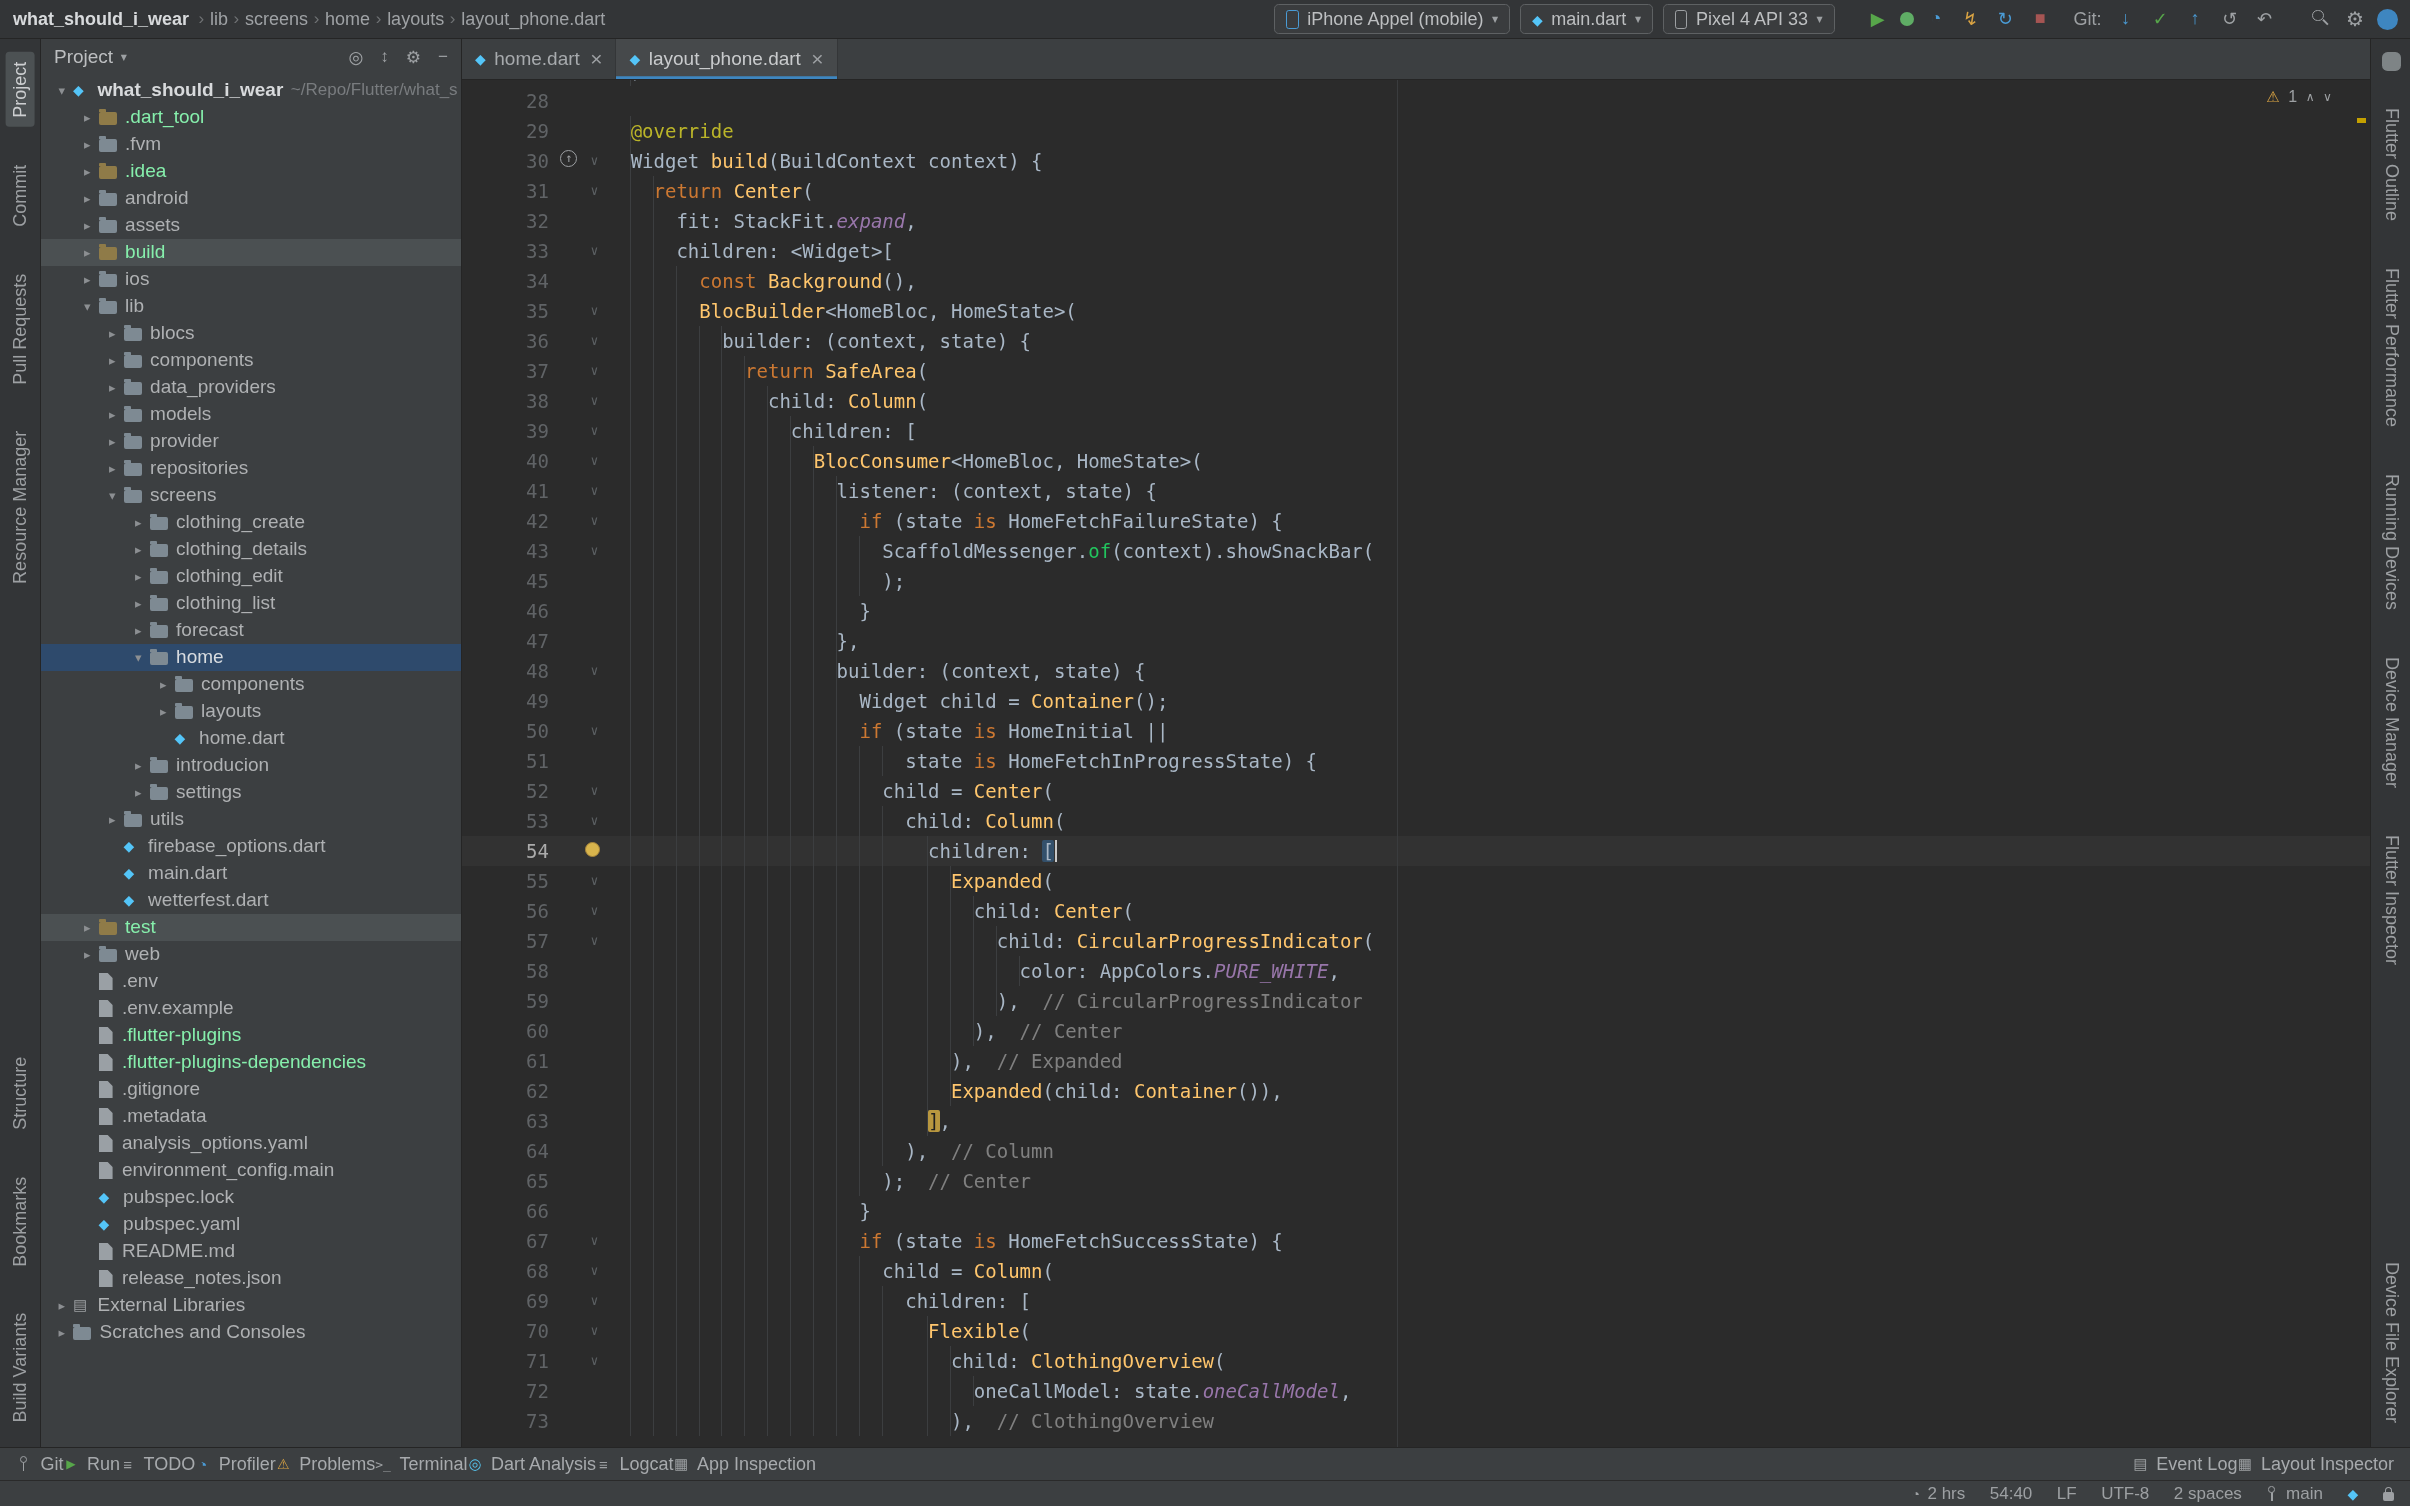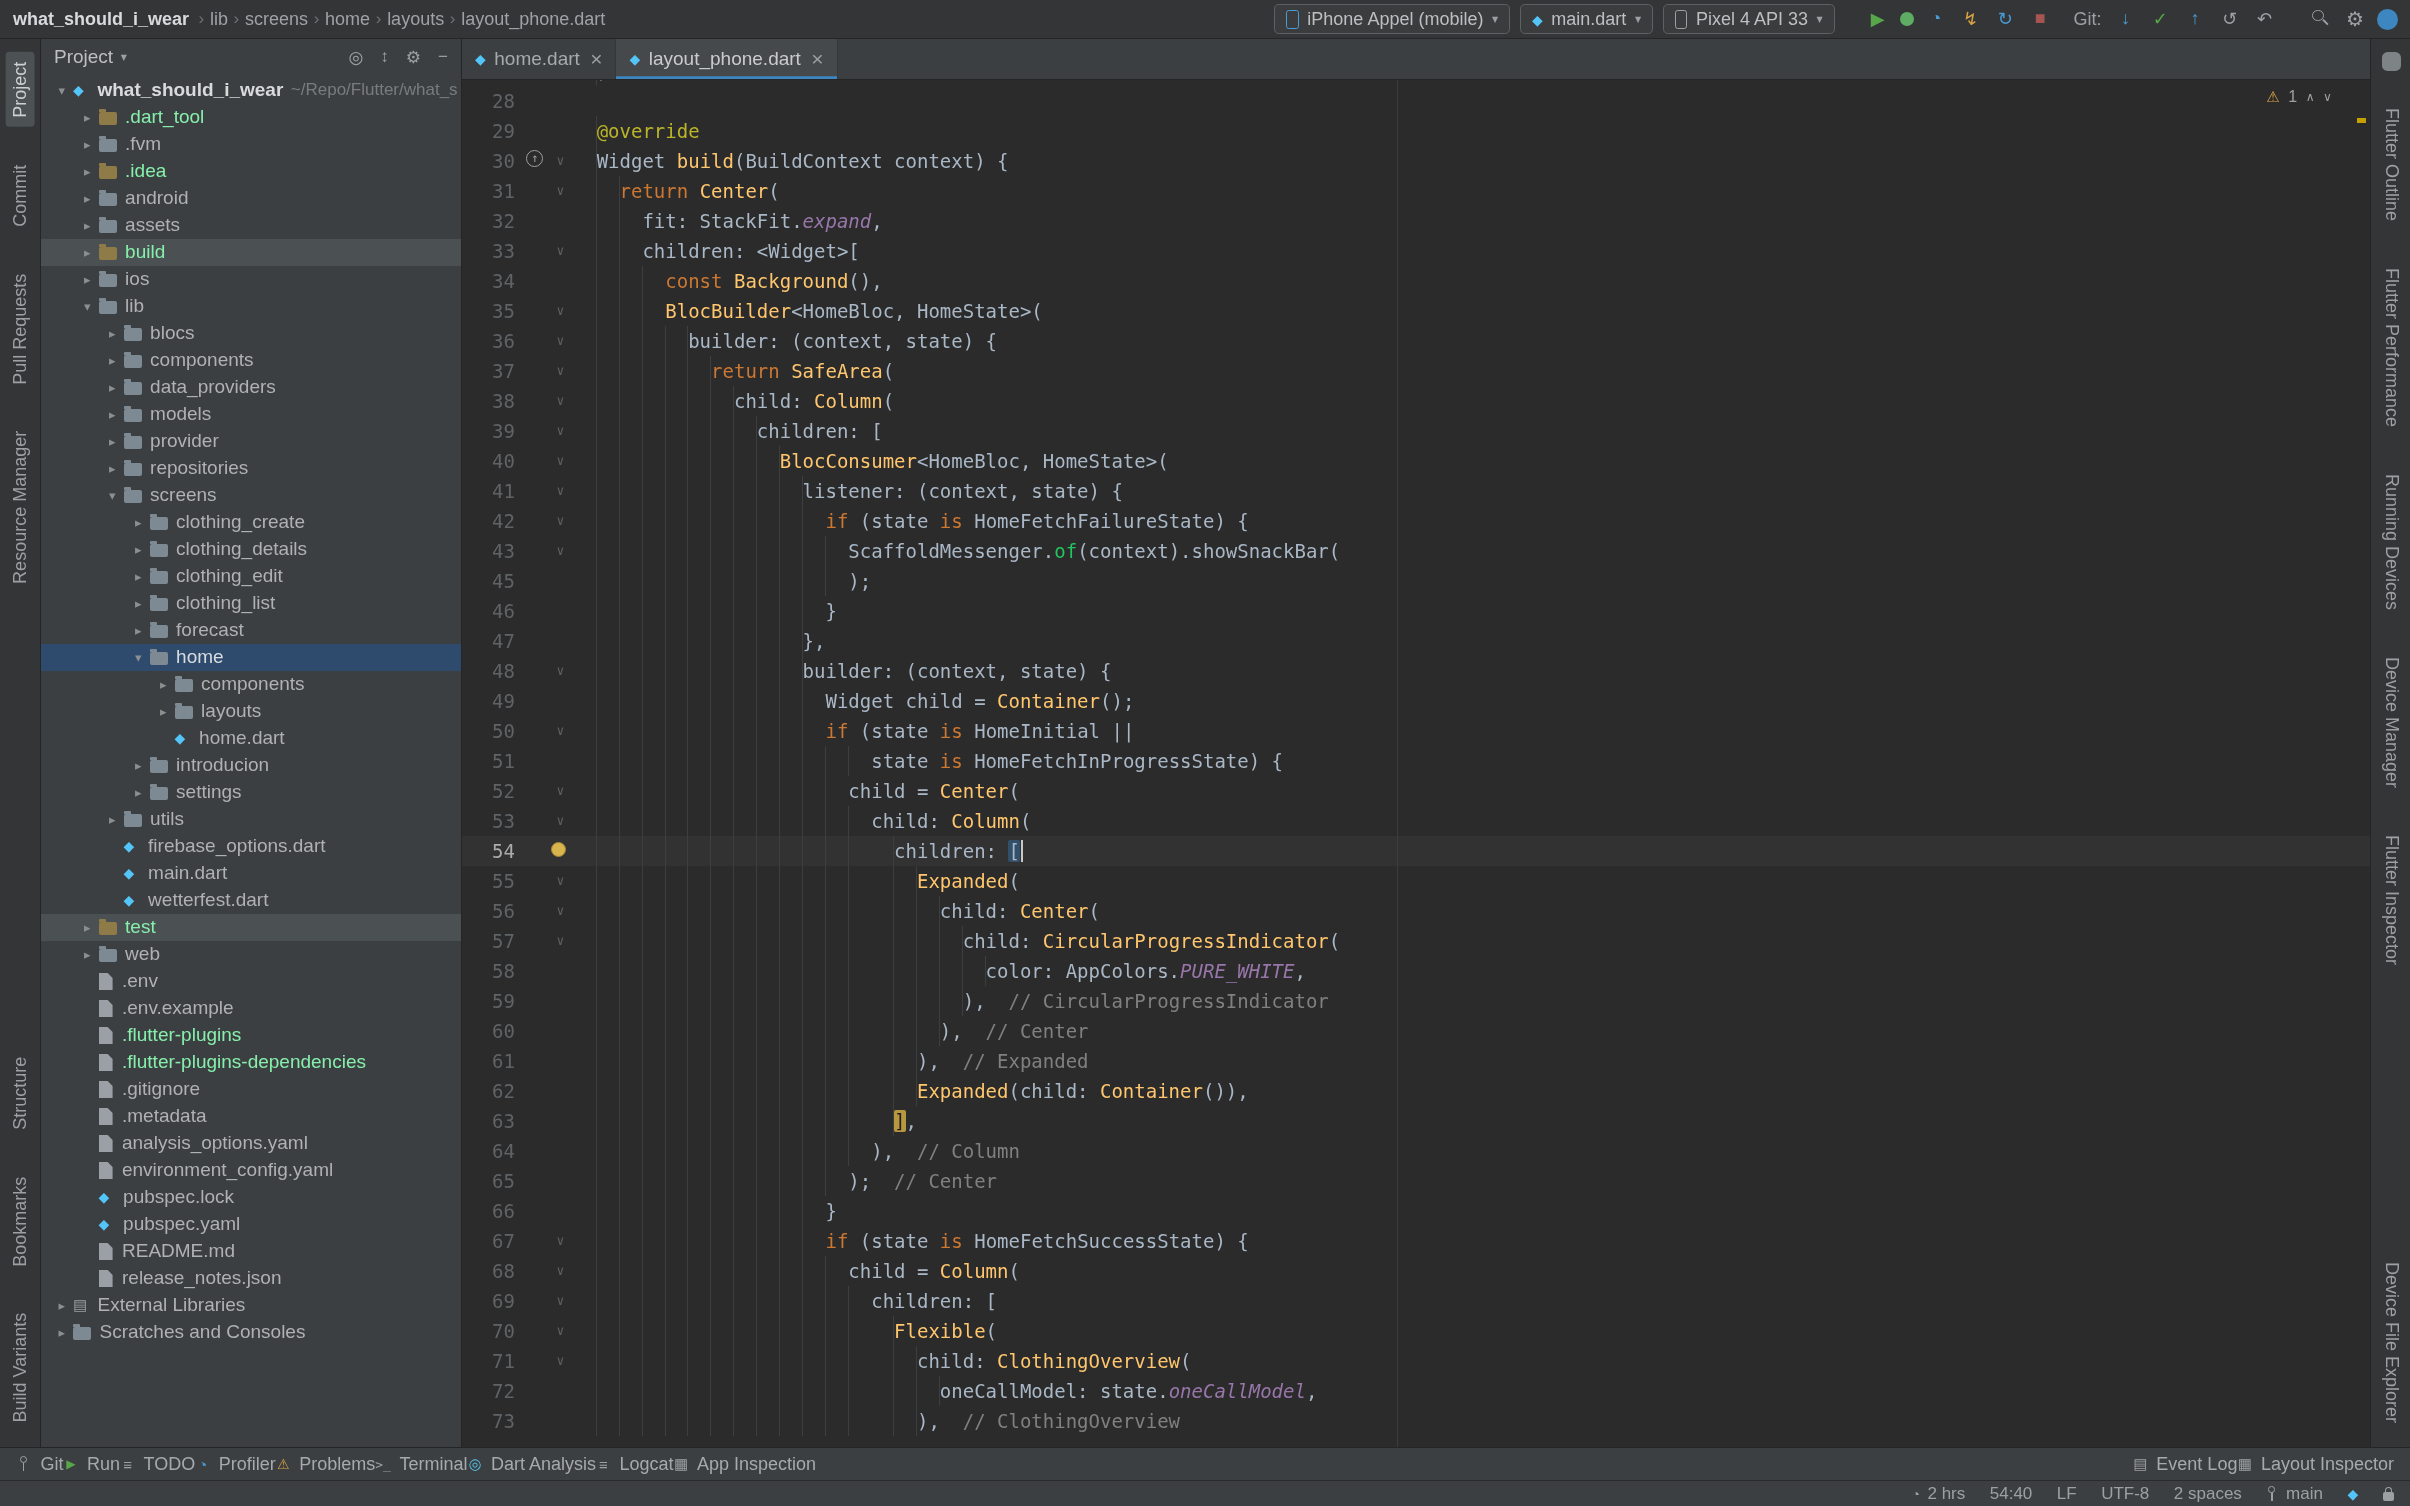--- a/index.html
+++ b/index.html
@@ -84,21 +84,21 @@
   
   .editor{flex:1;display:flex;flex-direction:column;background:#2B2B2B;min-width:0;}
   .tabbar{flex:0 0 40px;background:#3C3F41;border-bottom:0.9px solid #252525;display:flex;align-items:stretch;}
   .tab{display:flex;align-items:center;gap:8.5px;padding:0 13px;color:#A7AAAD;font-size:19px;
        border-right:0.9px solid #343638;}
   .tab.active{background:#46494B;box-shadow:inset 0 -2.8px 0 #3E86C0;color:#C9CBCD;}
   .tab .ti{font-size:14px;color:#54C5F8;}
   .tclose{color:#9DA0A3;font-size:21px;margin-left:1.9px;}
   .code-wrap{flex:1;position:relative;overflow:hidden;font-family:"DejaVu Sans Mono",monospace;}
   #code{position:absolute;top:-24.5px;left:0;right:0;}
-  .crow{display:flex;height:30px;line-height:30px;font-size:19px;}
+  .crow{display:flex;height:30px;line-height:30px;font-size:19px;padding-left:34px;}
   .crow.cur{background:#323232;}
   .num{flex:0 0 53px;text-align:right;color:#606366;padding-right:3.8px;}
   .crow.cur .num{color:#ABABAB;}
   .fcell{flex:0 0 55px;position:relative;}
   .fold{position:absolute;right:9.4px;top:0;color:#5C6063;font-size:13px;line-height:30px;}
   .ovr{position:absolute;left:7.5px;top:4.7px;width:17px;height:17px;border:1.9px solid #9DA0A3;border-radius:50%;
        color:#9DA0A3;font-size:12.2px;line-height:14px;text-align:center;box-sizing:border-box;}
   .bulb{position:absolute;right:7.5px;top:6.6px;width:15px;height:15px;border-radius:50%;
         background:#D8B44C;border:0.9px solid #A8863B;box-sizing:border-box;}
   .ctext{white-space:pre;color:#A9B7C6;}
@@ -437,21 +437,21 @@
             <span class="tlabel">.metadata</span>
           </div>
           <div class="trow" style="padding-left:35px">
             <span class="arr"></span>
             <span class="i-file"></span>
             <span class="tlabel">analysis_options.yaml</span>
           </div>
           <div class="trow" style="padding-left:35px">
             <span class="arr"></span>
             <span class="i-file"></span>
-            <span class="tlabel">environment_config.yaml</span>
+            <span class="tlabel">environment_config.main</span>
           </div>
           <div class="trow" style="padding-left:35px">
             <span class="arr"></span>
             <span class="i-dart">◆</span>
             <span class="tlabel">pubspec.lock</span>
           </div>
           <div class="trow" style="padding-left:35px">
             <span class="arr"></span>
             <span class="i-dart">◆</span>
             <span class="tlabel">pubspec.yaml</span>

